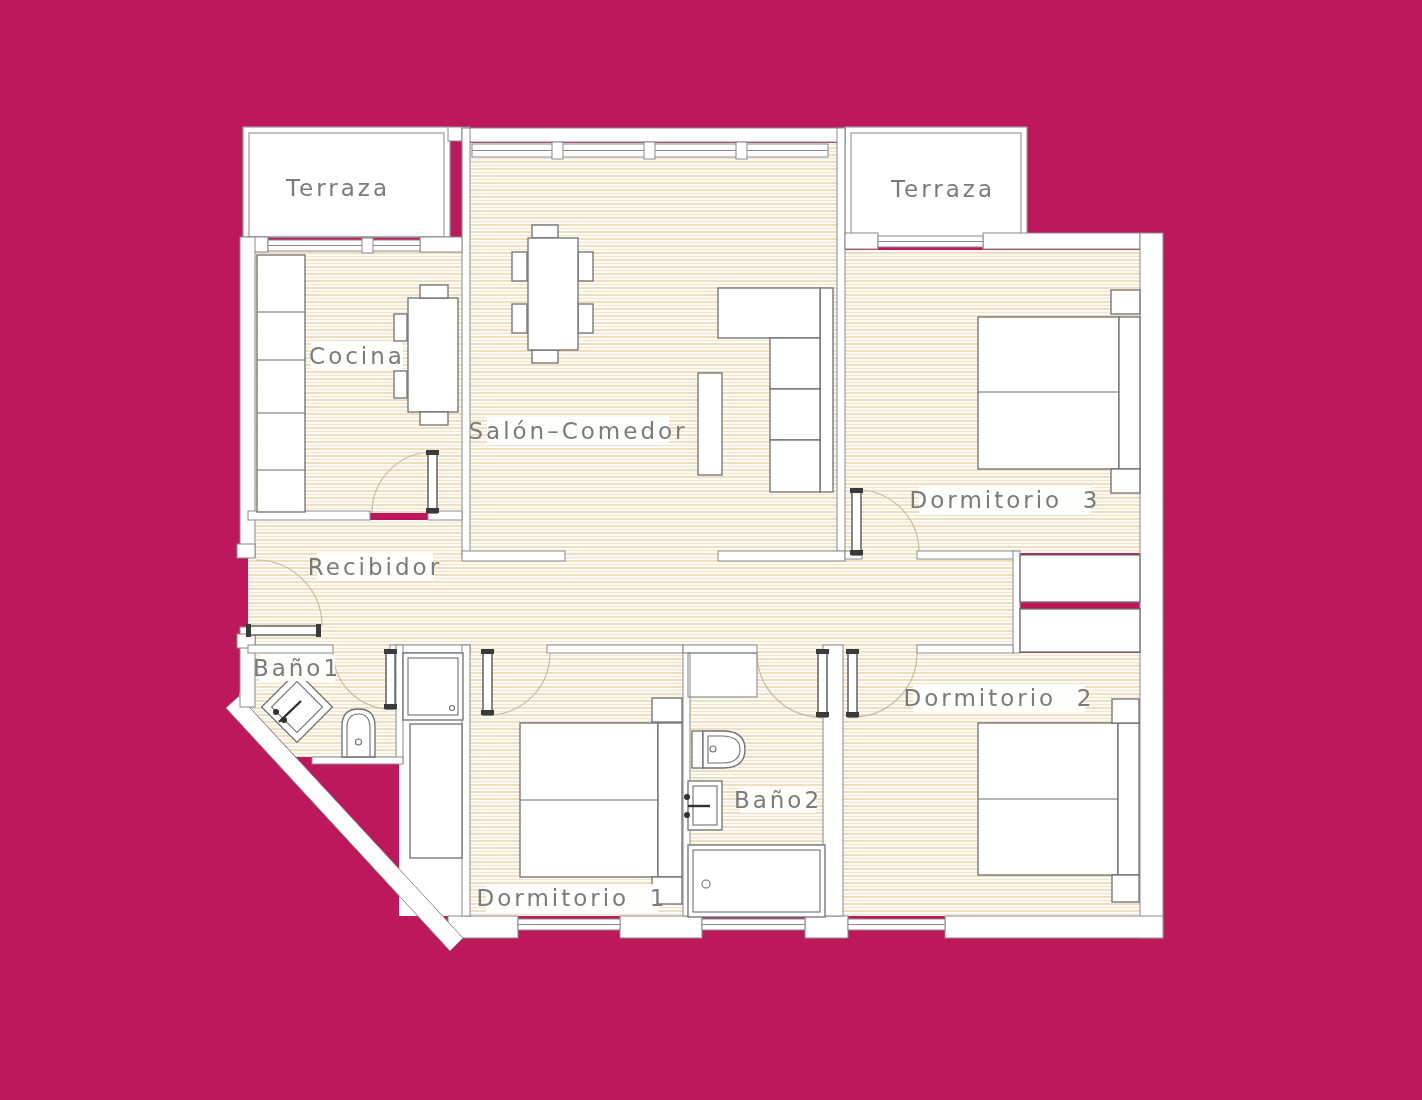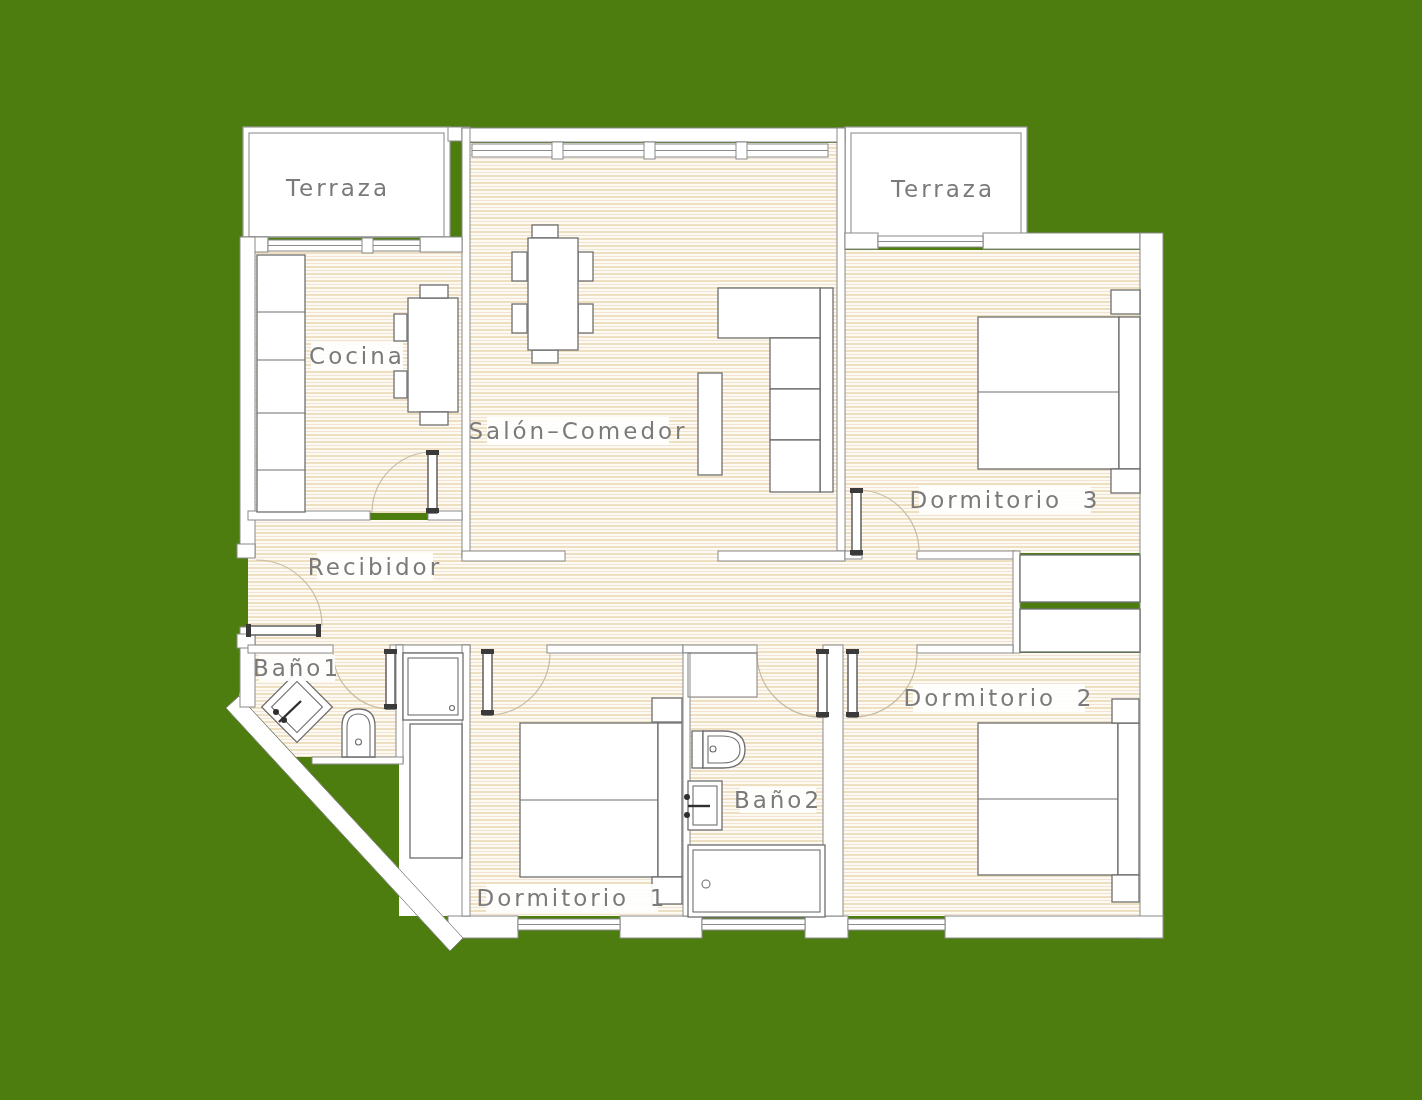--- a/index.html
+++ b/index.html
@@ -1,16 +1,16 @@
 <!DOCTYPE html>
 <html><head>
 <meta charset="utf-8">
 <style>
   html,body{margin:0;padding:0;background:#ffffff;}
-  .stage{position:relative;width:1422px;height:1100px;background:#4d7c0f;overflow:hidden;}
+  .stage{position:relative;width:1422px;height:1100px;background:#be185d;overflow:hidden;}
   svg{display:block}
   .wall{fill:#ffffff;stroke:#8a8a8a;stroke-width:1;}
   .cap{fill:#ffffff;stroke:#8a8a8a;stroke-width:1;}
   .thinwall{fill:none;stroke:#9a9a9a;stroke-width:1.2;}
   .thinwallf{fill:#ffffff;stroke:#9a9a9a;stroke-width:1.2;}
   .floor{fill:url(#hatch);stroke:none;}
   .whitezone{fill:#ffffff;stroke:none;}
   .furn{fill:#ffffff;stroke:#6f6f6f;stroke-width:1.3;}
   .furnthin{fill:none;stroke:#6f6f6f;stroke-width:1.1;}
   .winline{stroke:#8a8a8a;stroke-width:1;fill:none;}

